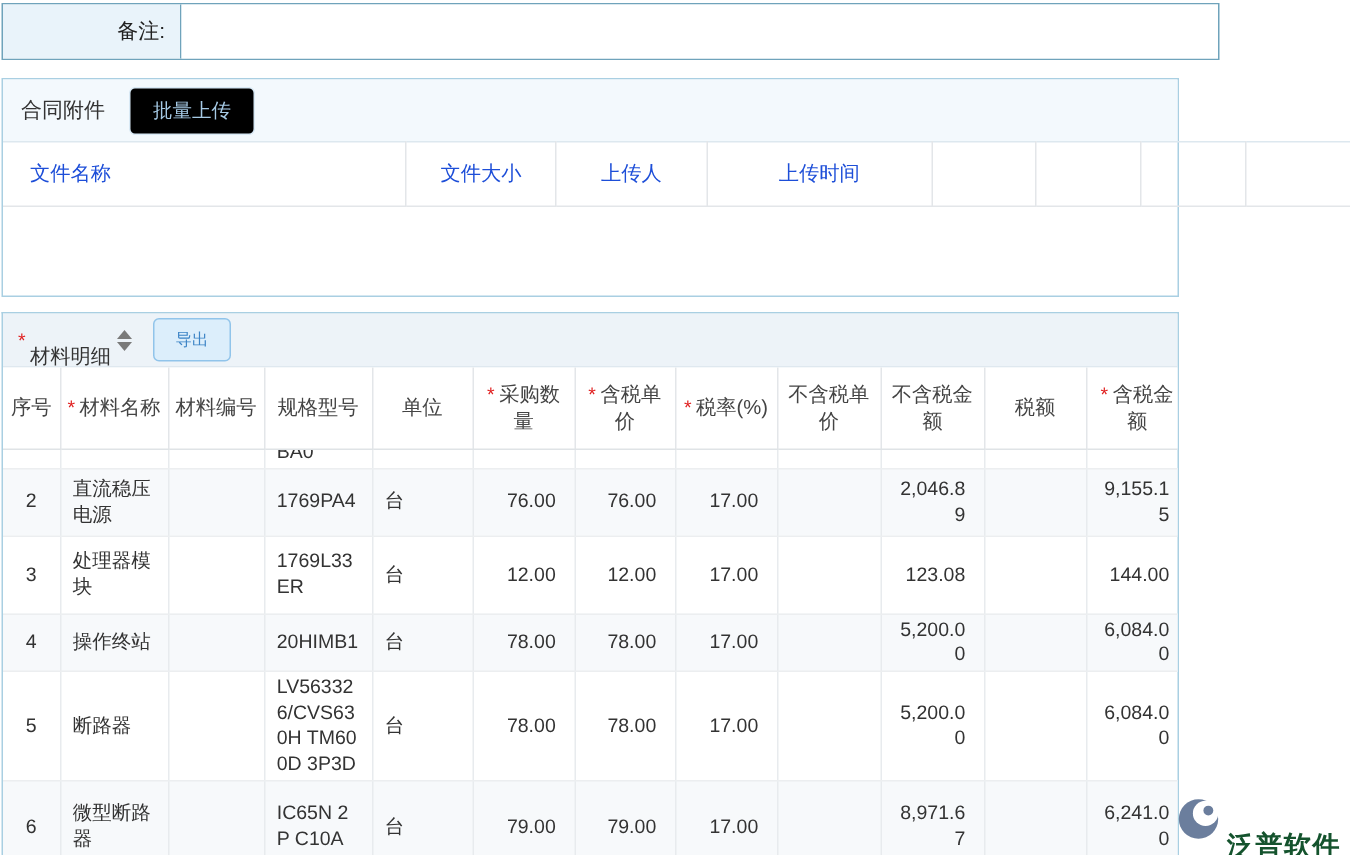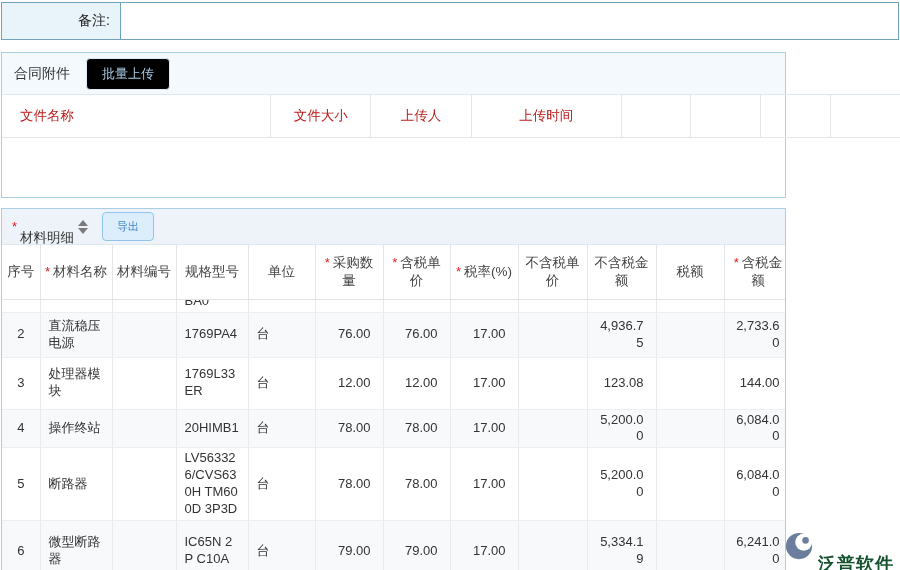--- a/index.html
+++ b/index.html
@@ -1,41 +1,41 @@
 <!DOCTYPE html>
 <html><head>
 <meta charset="utf-8">
 <style>
   * { margin:0; padding:0; box-sizing:border-box; }
   html,body { width:900px; height:570px; overflow:hidden; background:#fff;
               font-family:"Liberation Sans","DejaVu Sans",sans-serif; color:#333; }
   .page { position:relative; width:900px; height:570px; background:#fff; }
 
   
-  .remark-row { position:absolute; top:2px; left:1px; width:898px; height:38px;
+  .remark-row { position:absolute; top:2px; left:1px; width:812px; height:38px;
                 border:1px solid #6fa3bb; display:flex; }
   .remark-label { width:119px; height:100%; background:#e9f3fa; border-right:1px solid #6fa3bb;
                   display:flex; align-items:center; justify-content:flex-end;
                   padding-right:10px; font-size:14px; color:#222; }
   .remark-input { flex:1; border:none; outline:none; background:#fff; font-size:14px; padding:0 8px; }
 
   
   .panel { position:absolute; left:1px; width:785px; border:1px solid #a9cfe2; background:#fff; }
   .attach-panel { top:52px; height:146px; }
   .mat-panel { top:208px; height:362px; border-bottom:none; overflow:hidden; }
 
   .attach-header { height:41px; background:#f3f9fd; display:flex; align-items:center; padding-left:12px; }
   .attach-title { font-size:14px; color:#333; }
   .btn-batch { margin-left:16px; padding:6px 15px; background:#000000; border:1px solid #d9eaf6;
                border-radius:4px; color:#a6cae5; font-size:13px; cursor:pointer; }
 
   table { border-collapse:collapse; table-layout:fixed; }
   .attach-table { width:898px; }
   .attach-table th { height:43px; border-top:1px solid #dde8ef; border-bottom:1px solid #e3e6e9;
-                     border-right:1px solid #e3e6e9; font-weight:normal; font-size:13.5px; color:#b91c1c; }
+                     border-right:1px solid #e3e6e9; font-weight:normal; font-size:13.5px; color:#1d4ed8; }
   .attach-table th:last-child { border-right:none; }
   .attach-table th.al { text-align:left; padding-left:18px; }
 
   .mat-header-bar { height:36px; background:#edf3f8; border-bottom:1px solid #dfe8ef;
                     display:flex; align-items:center; padding-left:10px; }
   .req { color:#e02020; margin-right:3px; font-size:13px; }
   .mat-title { font-size:13.5px; color:#333;margin-top:23px; }
   .spinner { display:inline-flex; flex-direction:column; margin:0 6px 0 4px; cursor:pointer; }
   .tri-up { width:0; height:0; border-left:5px solid transparent; border-right:5px solid transparent;
             border-bottom:6px solid #7a7a7a; margin-bottom:2px; }
@@ -229,27 +229,27 @@
               <td class="r">
                 <div>76.00</div>
               </td>
               <td class="r">
                 <div>17.00</div>
               </td>
               <td class="r">
                 <div></div>
               </td>
               <td class="r">
-                <div>4,936.75</div>
-              </td>
-              <td class="r">
-                <div></div>
-              </td>
-              <td class="r">
-                <div>2,733.60</div>
+                <div>2,046.89</div>
+              </td>
+              <td class="r">
+                <div></div>
+              </td>
+              <td class="r">
+                <div>9,155.15</div>
               </td>
               <td class="">
                 <div></div>
               </td>
             </tr>
             <tr>
               <td class="c">
                 <div>3</div>
               </td>
               <td class="">
@@ -393,21 +393,21 @@
               <td class="r">
                 <div>79.00</div>
               </td>
               <td class="r">
                 <div>17.00</div>
               </td>
               <td class="r">
                 <div></div>
               </td>
               <td class="r">
-                <div>5,334.19</div>
+                <div>8,971.67</div>
               </td>
               <td class="r">
                 <div></div>
               </td>
               <td class="r">
                 <div>6,241.00</div>
               </td>
               <td class="">
                 <div></div>
               </td>

